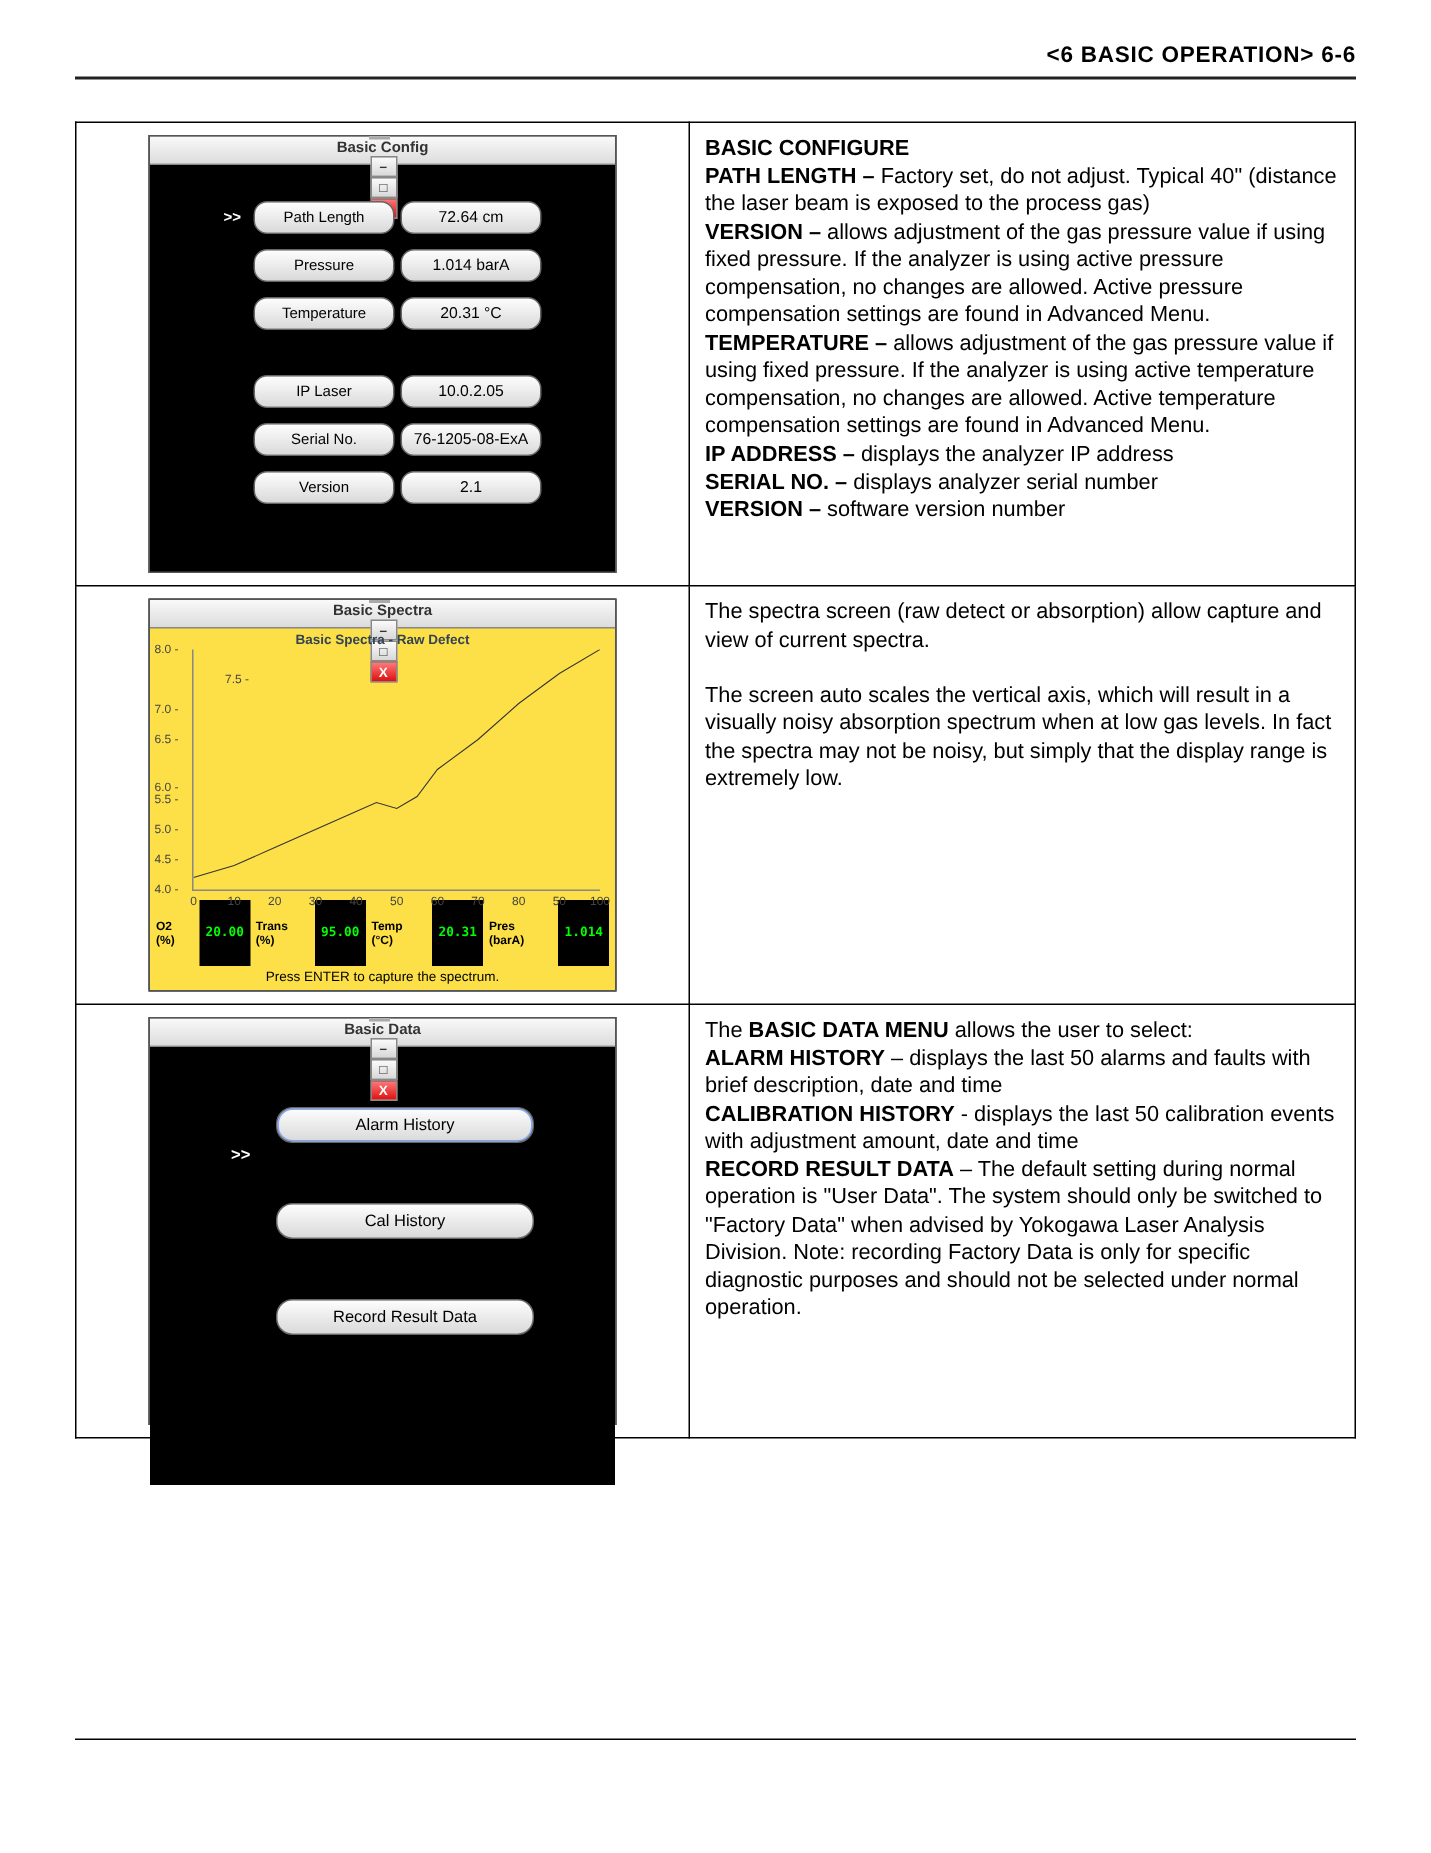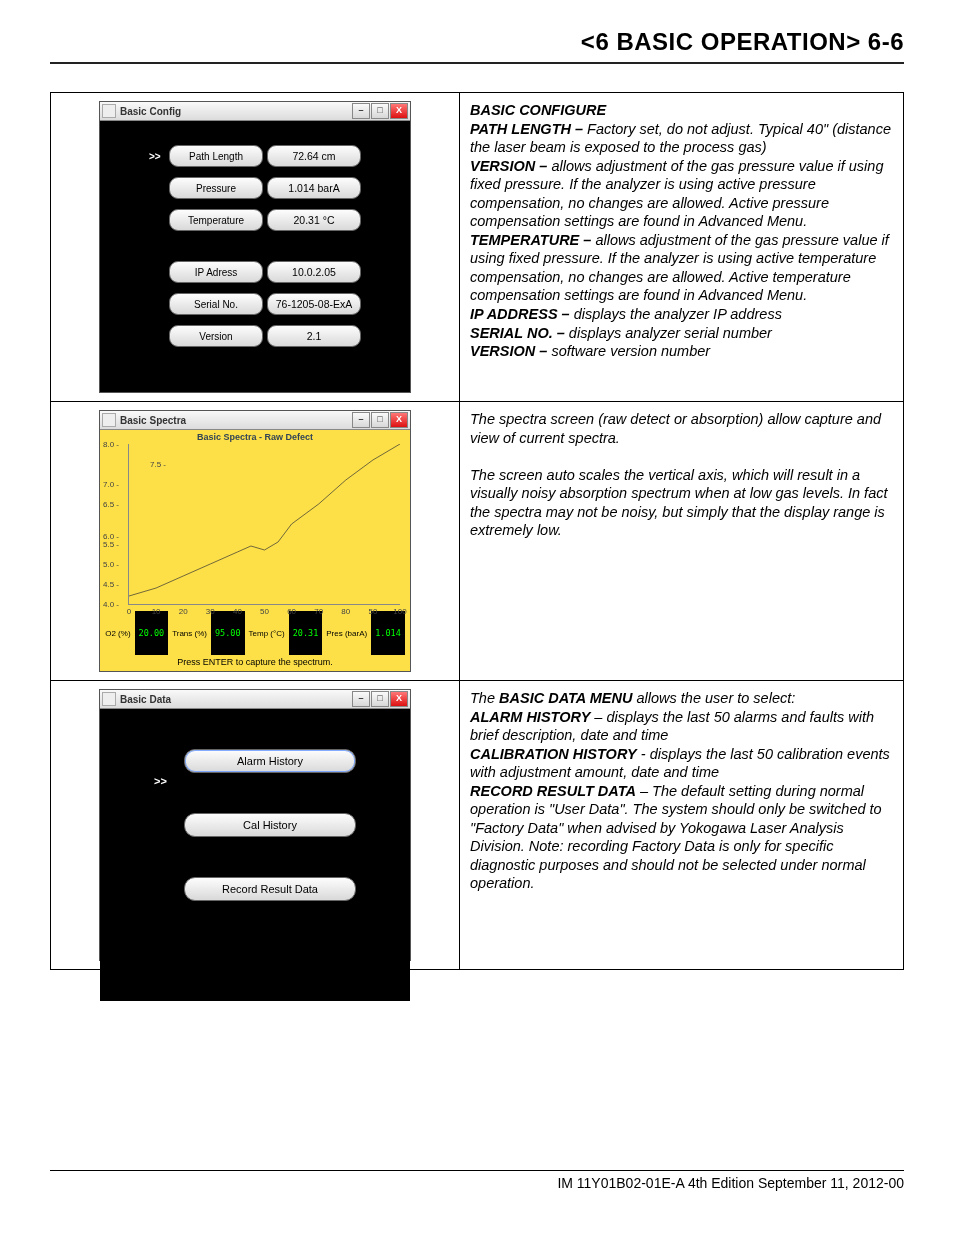--- a/index.html
+++ b/index.html
@@ -9,21 +9,21 @@
     background: #fff;
     color: #000;
     width: 954px;
   }
   .page {
     padding: 28px 50px 20px 50px;
   }
   .header {
     text-align: right;
     font-weight: bold;
-    font-size: 24px;
+    font-size: 15px;
     letter-spacing: 0.5px;
     padding-bottom: 6px;
   }
   .hr-top {
     border: none;
     border-top: 2px solid #222;
     margin: 0 0 28px 0;
   }
   .main-table {
     border-collapse: collapse;
@@ -34,41 +34,41 @@
     vertical-align: top;
     padding: 8px 10px;
   }
   .col-left {
     width: 392px;
     padding: 8px !important;
   }
   .col-right {
     font-size: 14.5px;
     line-height: 1.28;
-    font-style: italic;
   }
   .col-right b { font-weight: bold; }
 
   
   .window {
     border: 1px solid #555;
     background: #000;
     width: 310px;
     margin: 0 auto;
   }
   .titlebar {
     background: linear-gradient(#f9f9f9,#dcdcdc);
     border-bottom: 1px solid #888;
     display: flex;
     align-items: center;
     height: 18px;
     font-size: 10px;
     font-weight: bold;
     color: #333;
     padding: 0 2px;
+    flex-direction: column;
   }
   .titlebar .appicon {
     width: 12px; height: 12px;
     background: #eee;
     border: 1px solid #aaa;
     margin-right: 4px;
     position: relative;
   }
   .titlebar .spacer { flex: 1; }
   .winbtn {
@@ -169,21 +169,21 @@
     color:#444;
     transform:translateX(-50%);
   }
   .statusbar {
     display:flex;
     gap:4px;
     justify-content:center;
     align-items:center;
     font-size:8px;
     padding:4px 4px 1px 4px;
-    font-weight:normal;
+    font-weight:bold;
   }
   .statusbar .lbl { }
   .statusbar .box {
     background:#000;
     color:#0f0;
     padding:17px 4px;
     font-family:monospace;
     font-size:8.5px;
   }
   .enterhint {
@@ -243,21 +243,21 @@
                     <div class="field-btn">Pressure</div>
                     <div class="field-val">1.014 barA</div>
                   </div>
                   <div class="row">
                     <span class="arrow"></span>
                     <div class="field-btn">Temperature</div>
                     <div class="field-val">20.31 °C</div>
                   </div>
                   <div class="row" style="margin-top: 20px;">
                     <span class="arrow"></span>
-                    <div class="field-btn">IP Adress</div>
+                    <div class="field-btn">IP Laser</div>
                     <div class="field-val">10.0.2.05</div>
                   </div>
                   <div class="row">
                     <span class="arrow"></span>
                     <div class="field-btn">Serial No.</div>
                     <div class="field-val">76-1205-08-ExA</div>
                   </div>
                   <div class="row">
                     <span class="arrow"></span>
                     <div class="field-btn">Version</div>
@@ -374,15 +374,14 @@
               <div><b>RECORD RESULT DATA</b> – The default setting during normal operation is "User Data". The system should only be switched to "Factory Data" when advised by Yokogawa Laser Analysis Division. Note: recording Factory Data is only for specific diagnostic purposes and should not be selected under normal operation.</div>
             </div>
       </td>
     </tr>
 
   </tbody>
     </table>
 
   <div class="footer">
     <hr class="hr-bot">
-    <span>IM 11Y01B02-01E-A  4th Edition September 11, 2012-00</span>
   </div>
 </div>
 
 </body></html>

